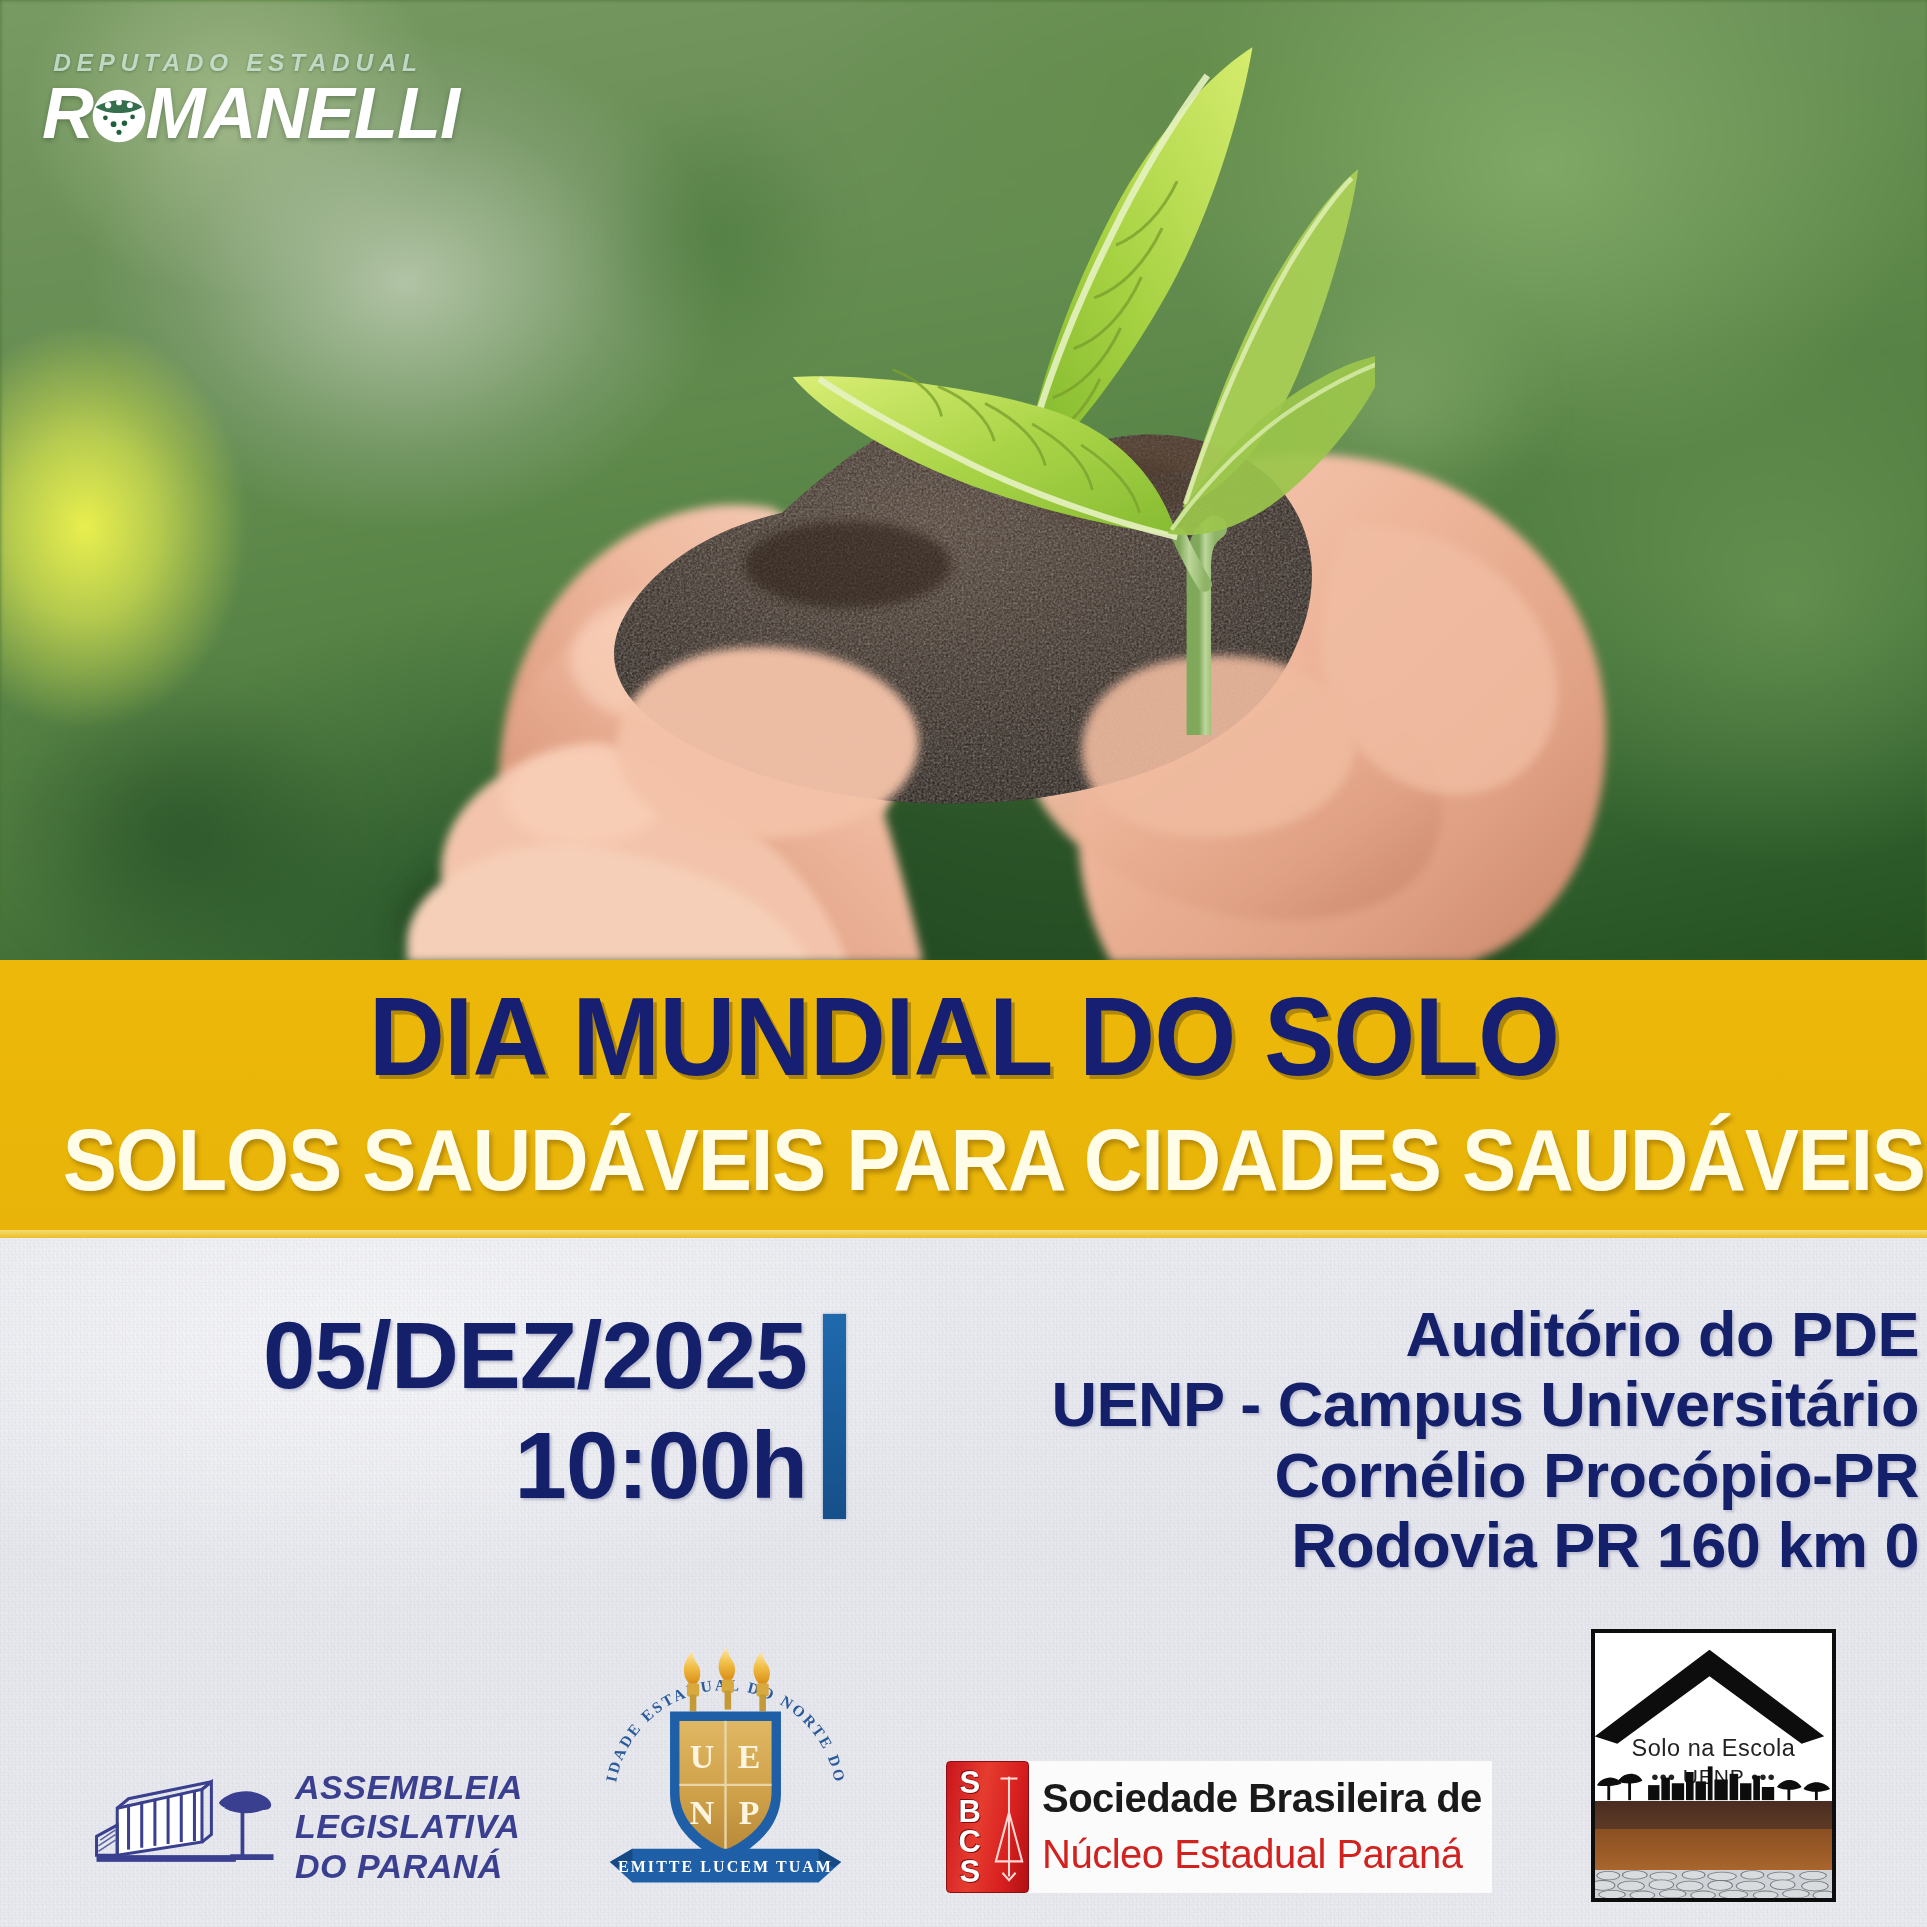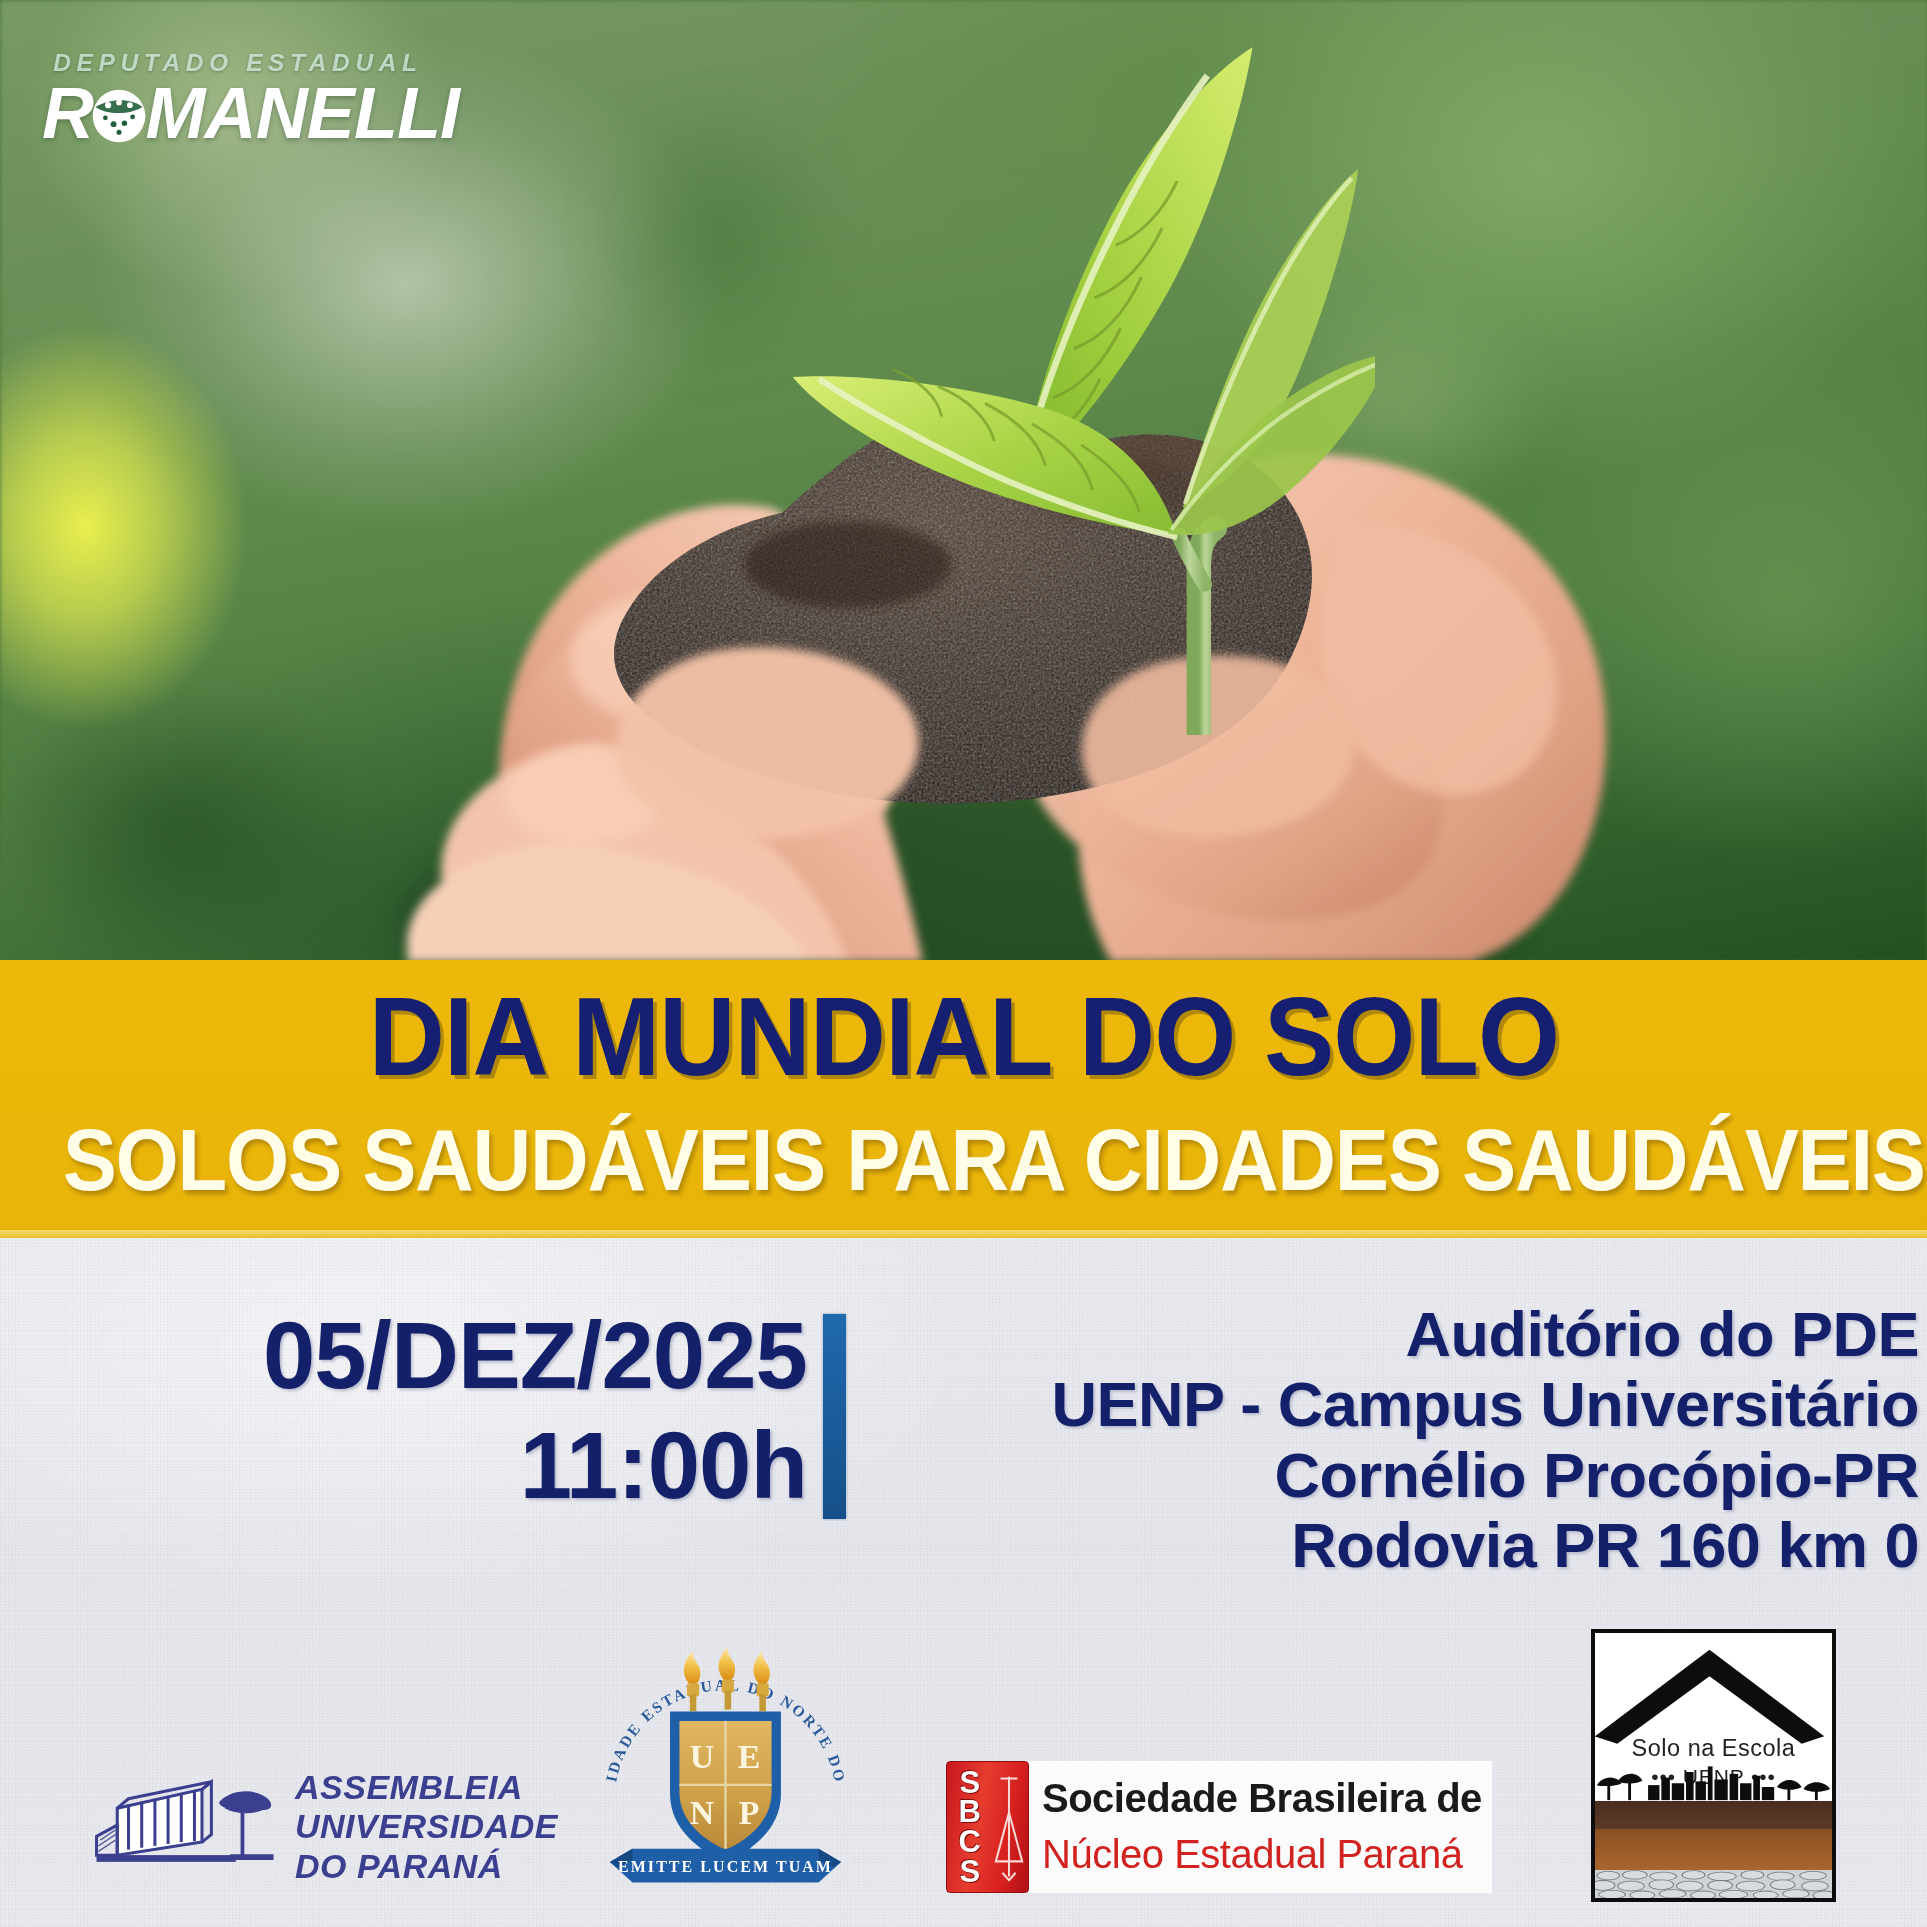--- a/index.html
+++ b/index.html
@@ -364,21 +364,21 @@
   <div class="title">DIA MUNDIAL DO SOLO</div>
   <div class="subtitle">SOLOS SAUDÁVEIS PARA CIDADES SAUDÁVEIS</div>
 
   <div class="lower">
     <div class="grain"></div>
   </div>
 
   <div class="info">
     <div class="when">
       <div>05/DEZ/2025</div>
-      <div>11:00h</div>
+      <div>10:00h</div>
     </div>
     <div class="divider"></div>
     <div class="where">
       <div>Auditório do PDE</div>
       <div>UENP - Campus Universitário</div>
       <div>Cornélio Procópio-PR</div>
       <div>Rodovia PR 160 km 0</div>
     </div>
   </div>
 
@@ -410,21 +410,21 @@
           <g fill="#3a3f8f">
             <path d="M138 28 C150 14 176 12 190 24 C196 30 194 36 186 36 C176 34 168 32 160 34 C150 36 140 34 138 28 Z"></path>
             <path d="M144 34 C156 26 178 26 188 34 C180 40 158 42 144 34 Z"></path>
           </g>
           <rect x="161" y="34" width="4" height="52" fill="#3a3f8f"></rect>
           <path d="M150 86 L196 86" stroke="#3a3f8f" stroke-width="6"></path>
         </svg>
       </div>
       <div class="alep-text">
         <div>ASSEMBLEIA</div>
-        <div>UNIVERSIDADE</div>
+        <div>LEGISLATIVA</div>
         <div>DO PARANÁ</div>
       </div>
     </div>
 
     <div class="uenp">
       <svg viewBox="0 0 290 300" width="273" height="282">
         <defs>
           <path id="arcTop" d="M28 172 A 118 118 0 0 1 262 172"></path>
           <linearGradient id="shieldG" x1="0" y1="0" x2="0" y2="1">
             <stop offset="0%" stop-color="#e0b763"></stop>

